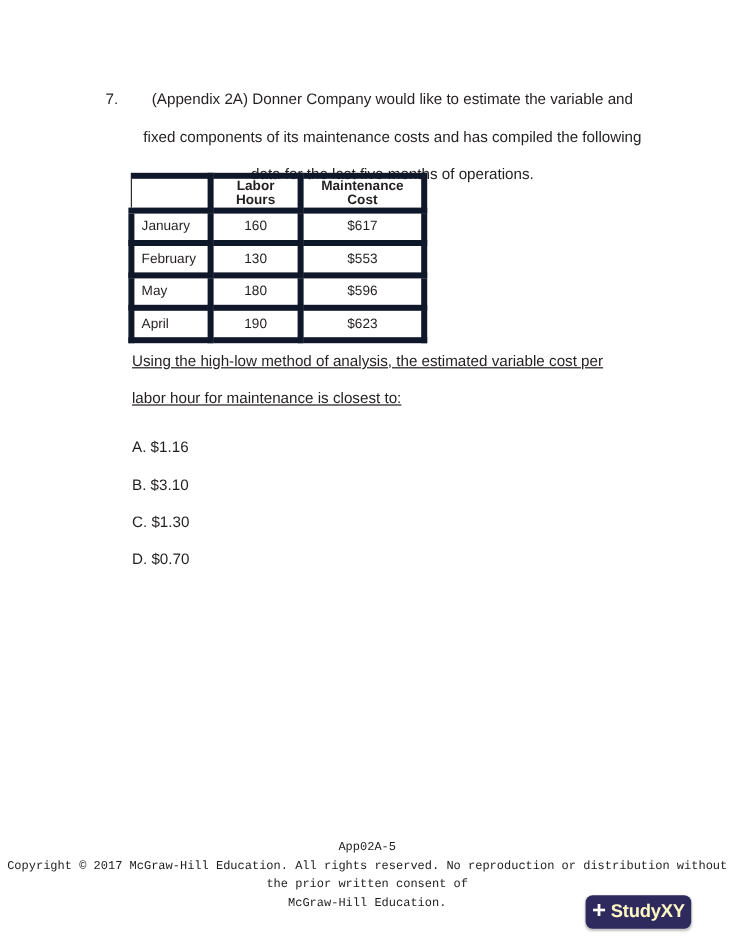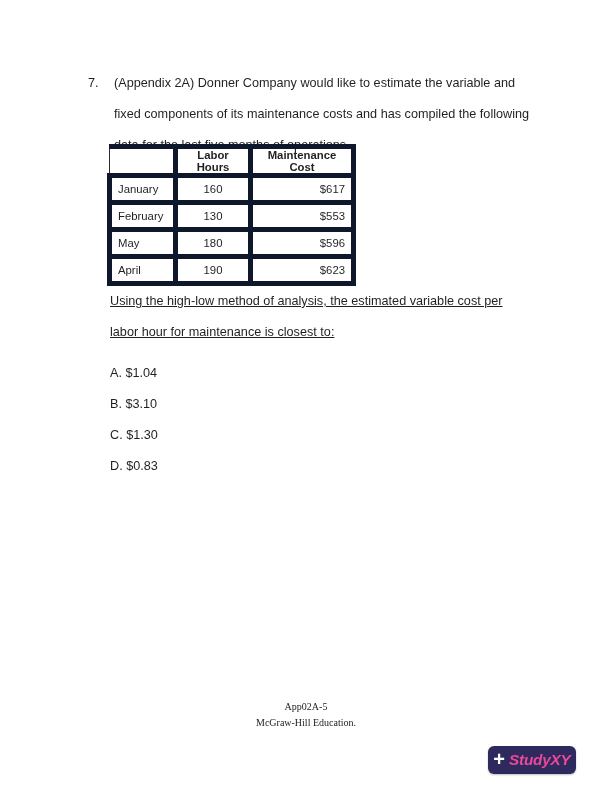--- a/index.html
+++ b/index.html
@@ -34,21 +34,21 @@
   .q-num {
     width: 26px;
     flex: 0 0 26px;
     font-size: 9.5pt;
     line-height: 2.45;
   }
   .q-text {
     flex: 1 1 auto;
     font-size: 9.5pt;
     line-height: 2.45;
-    text-align: left;
+    text-align: center;
   }
 
   
   .data-table {
     position: absolute;
     left: 107px;
     top: 144px;
     border-collapse: collapse;
     font-size: 8.5pt;
   }
@@ -63,21 +63,21 @@
   .data-table thead th {
     font-weight: bold;
     text-align: center;
     font-size: 8.5pt;
   }
   .data-table thead th.corner {
     border-left: 1px solid #2b2b2b;
   }
   .col-month { width: 49px; text-align: left; }
   .col-hours { width: 58px; text-align: center; }
-  .col-cost  { width: 86px; text-align: right; }
+  .col-cost  { width: 86px; text-align: center; }
 
   
   .prompt {
     position: absolute;
     left: 110px;
     top: 286px;
     width: 420px;
     font-size: 9.5pt;
     line-height: 2.45;
     text-decoration: underline;
@@ -95,21 +95,21 @@
     white-space: pre;
   }
 
   
   .footer {
     position: absolute;
     left: 0;
     right: 0;
     top: 699px;
     text-align: center;
-    font-family: Liberation Serif, serif;
+    font-family: Liberation Mono, monospace;
     font-size: 7.5pt;
     line-height: 1.55;
     color: #1c1c1c;
   }
 
   
   .badge {
     position: absolute;
     left: 488px;
     top: 746px;
@@ -124,25 +124,24 @@
     box-shadow: 0 1px 2px rgba(0,0,0,0.25);
   }
   .badge .plus {
     color: #ffffff;
     font-size: 15pt;
     line-height: 1;
     font-weight: bold;
     margin-top: -2px;
   }
   .badge .brand {
-    color: #ec4899;
+    color: #fef9c3;
     font-size: 11.5pt;
     font-weight: bold;
     letter-spacing: -0.2px;
-    font-style: italic;
   }
 </style>
 </head>
 <body>
 
 <div class="page">
 
   <div class="question">
     <div class="q-row">
       <div class="q-num">7.</div>
@@ -178,28 +177,29 @@
         <td class="col-month">April</td>
         <td class="col-hours">190</td>
         <td class="col-cost">$623</td>
       </tr>
     </tbody>
   </table>
 
   <div class="prompt">Using the high-low method of analysis, the estimated variable cost per labor hour for maintenance is closest to:</div>
 
   <div class="choices">
-    <div class="choice">A. $1.04</div>
+    <div class="choice">A. $1.16</div>
     <div class="choice">B. $3.10</div>
     <div class="choice">C. $1.30</div>
-    <div class="choice">D. $0.83</div>
+    <div class="choice">D. $0.70</div>
   </div>
 
   <div class="footer">
     <div>App02A-5</div>
+    <div>Copyright © 2017 McGraw-Hill Education. All rights reserved. No reproduction or distribution without the prior written consent of</div>
     <div>McGraw-Hill Education.</div>
   </div>
 
   <div class="badge">
     <span class="plus">+</span>
     <span class="brand">StudyXY</span>
   </div>
 
 </div>
 

